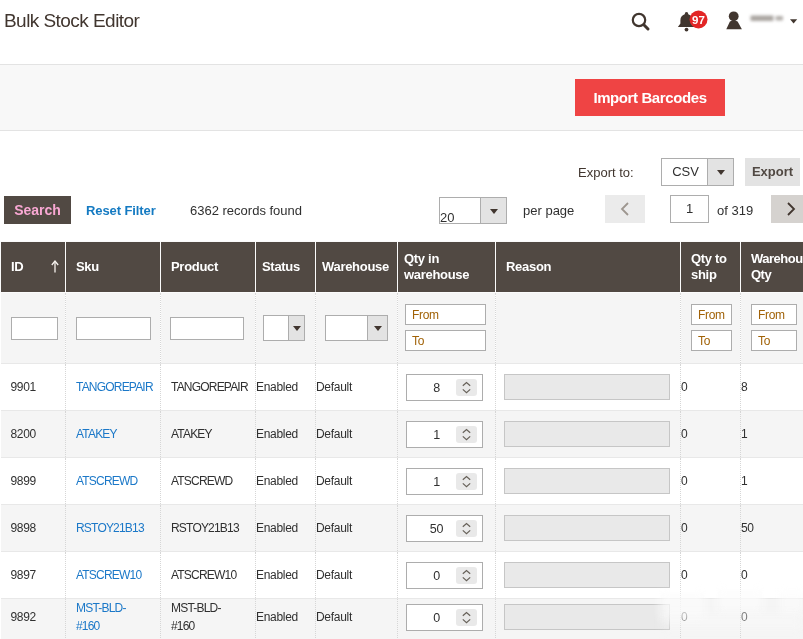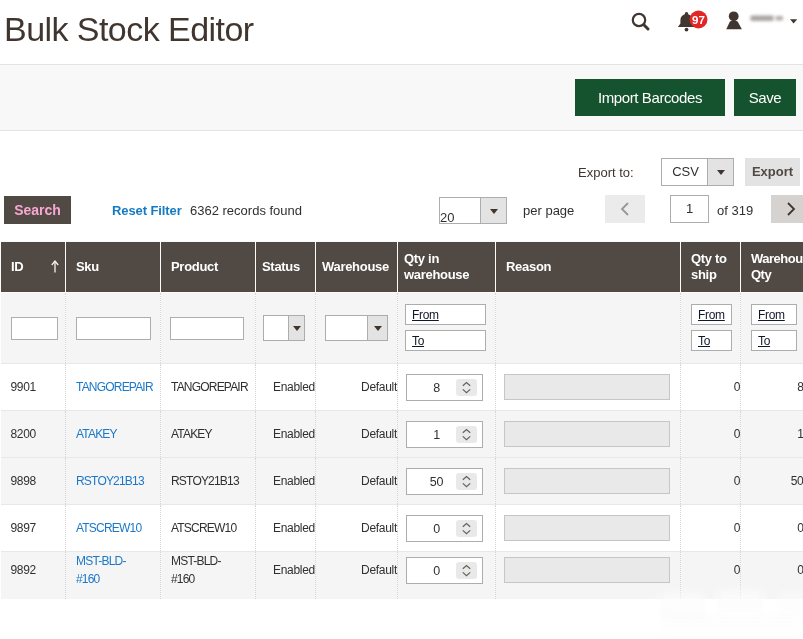--- a/index.html
+++ b/index.html
@@ -2,51 +2,51 @@
 <html><head>
 <meta charset="utf-8">
 <style>
 * { margin:0; padding:0; box-sizing:border-box; }
 html,body { width:803px; height:639px; overflow:hidden; background:#fff;
   font-family:"Liberation Sans", sans-serif; color:#303030; }
 #page { position:relative; width:803px; height:639px; }
 .abs { position:absolute; }
 
 
-#title { left:4px; top:10px; font-size:34px; color:#41362f; letter-spacing:-0.55px; }
+#title { left:4px; top:10px; font-size:19px; color:#41362f; letter-spacing:-0.55px; }
 
 
 #hdr-icons { left:620px; top:0; width:183px; height:45px; }
 
 
 #bar { left:0; top:64px; width:803px; height:67px; background:#f8f8f8;
   border-top:1px solid #e3e3e3; border-bottom:1px solid #e3e3e3; }
-.btn-orange { position:absolute; top:79px; height:37px; background:#14532d; color:#fff;
-  font-size:15px; font-weight:normal; text-align:center; line-height:37px; letter-spacing:-0.4px; }
+.btn-orange { position:absolute; top:79px; height:37px; background:#ef4444; color:#fff;
+  font-size:15px; font-weight:bold; text-align:center; line-height:37px; letter-spacing:-0.4px; }
 #btn-import { left:575px; width:150px; }
 #btn-save { left:734px; width:62px; }
 
 
 #export-label { left:578px; top:165px; font-size:13px; color:#41362f; }
 .sel { position:absolute; background:#fff; border:1px solid #adadad; }
 .sel .arrowbox { position:absolute; right:0; top:0; bottom:0; background:#e3e3e3;
   border-left:1px solid #adadad; }
 .tri { position:absolute; width:0; height:0; border-left:4px solid transparent;
   border-right:4px solid transparent; border-top:5px solid #41362f;
   left:50%; top:50%; transform:translate(-50%,-40%); }
 #sel-csv { left:661px; top:158px; width:73px; height:28px; font-size:13px; }
 #sel-csv .val { position:absolute; left:0; width:47px; text-align:center; top:5px; }
 #sel-csv .arrowbox { width:26px; }
 #btn-export { left:745px; top:158px; width:55px; height:28px; background:#e3e3e3;
   color:#514943; font-size:13px; font-weight:bold; text-align:center; line-height:28px; }
 
 
 #btn-search { left:4px; top:196px; width:67px; height:28px; background:#514943; color:#f9a8d4;
   font-size:14px; font-weight:bold; text-align:center; line-height:28px; }
-#reset-filter { left:86px; top:203px; font-size:13px; font-weight:bold; color:#147ac2; letter-spacing:-0.1px;margin-left:26px; }
+#reset-filter { left:86px; top:203px; font-size:13px; font-weight:bold; color:#147ac2; letter-spacing:-0.1px; }
 #records { left:190px; top:203px; font-size:13px; color:#303030; }
 #sel-20 { left:439px; top:197px; width:68px; height:27px; font-size:13px; }
 #sel-20 .val { position:absolute; left:0; width:42px; text-align:left; top:12px; }
 #sel-20 .arrowbox { width:26px; }
 #perpage { left:523px; top:203px; font-size:13px; color:#303030; }
 #pg-prev { left:605px; top:195px; width:40px; height:28px; background:#ebebeb; }
 #pg-input { left:670px; top:195px; width:39px; height:28px; background:#fff;
   border:1px solid #adadad; font-size:13px; text-align:center; line-height:26px; }
 #pg-of { left:717px; top:203px; font-size:13px; color:#303030; }
 #pg-next { left:771px; top:195px; width:40px; height:28px; background:#d5d2cf; }
@@ -64,29 +64,29 @@
   position:relative; }
 th:nth-child(4), th:nth-child(5), th:nth-child(6) { padding-left:6px; }
 th:nth-child(9) { letter-spacing:-0.5px; }
 td { font-size:12px; letter-spacing:-0.3px; vertical-align:middle; padding:0 4px 0 10px;
   border-left:1px dotted #d6d6d6; border-top:1px solid #e8e8e8; height:47px; color:#303030; }
 td.qcell, td.rcell { padding:0; }
 .cap { font-size:12px; letter-spacing:-0.8px; }
 td:first-child { border-left:none; }
 tr.filter td { background:#f5f5f5; height:71px; padding:0; position:relative; }
 tr.even td { background:#f5f5f5; }
-td.c { text-align:right; padding:0; }
+td.c { text-align:left; padding:0; }
 a.sku { color:#1b78c8; text-decoration:none; }
 
 .fin { background:#fff; border:1px solid #adadad; display:block; }
 .fsel { position:relative; background:#fff; border:1px solid #adadad; height:26px; }
 .fsel .arrowbox { position:absolute; right:0; top:0; bottom:0; background:#e3e3e3;
   border-left:1px solid #adadad; }
 .ft { position:absolute; background:#fff; border:1px solid #adadad;
-  font-size:12px; color:#0f172a; padding:3px 0 0 6px; height:21px;text-decoration:underline; }
+  font-size:12px; color:#a16207; padding:3px 0 0 6px; height:21px; }
 
 .qtybox { position:relative; width:77px; height:27px; margin-left:8px;
   background:#fff; border:1px solid #adadad; }
 .qtybox .num { position:absolute; left:0; right:16px; top:6px; text-align:center;
   font-size:12.5px; color:#303030; }
 .spin { position:absolute; right:5px; top:4px; width:21px; height:17px;
   background:#e9e9e9; border-radius:3px; }
 .reason { width:166px; height:26px; margin-left:8px; background:#e9e9e9;
   border:1px solid #c6c6c6; }
 .wrap2 { line-height:18px; }
@@ -113,21 +113,20 @@
     <path d="M106.3 29.3 L109.9 21.6 Q113.7 19.4 117.6 21.6 L121.9 29.3 z" fill="#41362f"></path>
     <g style="filter:blur(1.4px)">
       <rect x="130.5" y="15.5" width="23" height="5.5" rx="1" fill="#aaa5a1"></rect>
       <rect x="155.5" y="16" width="7.5" height="4.5" rx="1" fill="#b3afab"></rect>
     </g>
     <path d="M170 19.3 h7.2 l-3.6 4.1 z" fill="#41362f"></path>
   </svg>
 
   <div class="abs" id="bar"></div>
   <div class="btn-orange" id="btn-import">Import Barcodes</div>
-  <div class="btn-orange" id="btn-save">Save</div>
 
   <div class="abs" id="export-label">Export to:</div>
   <div class="sel" id="sel-csv">
       <span class="val">CSV</span>
       <span class="arrowbox">
         <span class="tri"></span>
       </span>
     </div>
   <div class="abs" id="btn-export">Export</div>
 
@@ -254,20 +253,41 @@
                   <polyline points="6.8,10.4 10.5,13.6 14.2,10.4" fill="none" stroke="#666058" stroke-width="1.2"></polyline>
                 </svg></span>
             </div>
           </td>
       <td class="rcell">
             <div class="reason"></div>
           </td>
       <td class="c">0</td>
           <td class="c">1</td>
     </tr>
+    <tr class="odd">
+      <td>9899</td>
+          <td><a class="sku cap">ATSCREWD</a></td>
+          <td class="cap">ATSCREWD</td>
+      <td class="c">Enabled</td>
+          <td class="c">Default</td>
+      <td class="qcell">
+            <div class="qtybox">
+              <span class="num">1</span>
+              <span class="spin"><svg width="21" height="17">
+                  <polyline points="6.8,6.8 10.5,3.6 14.2,6.8" fill="none" stroke="#666058" stroke-width="1.2"></polyline>
+                  <polyline points="6.8,10.4 10.5,13.6 14.2,10.4" fill="none" stroke="#666058" stroke-width="1.2"></polyline>
+                </svg></span>
+            </div>
+          </td>
+      <td class="rcell">
+            <div class="reason"></div>
+          </td>
+      <td class="c">0</td>
+          <td class="c">1</td>
+    </tr>
     <tr class="even">
       <td>9898</td>
           <td><a class="sku cap">RSTOY21B13</a></td>
           <td class="cap">RSTOY21B13</td>
       <td class="c">Enabled</td>
           <td class="c">Default</td>
       <td class="qcell">
             <div class="qtybox">
               <span class="num">50</span>
               <span class="spin"><svg width="21" height="17">

